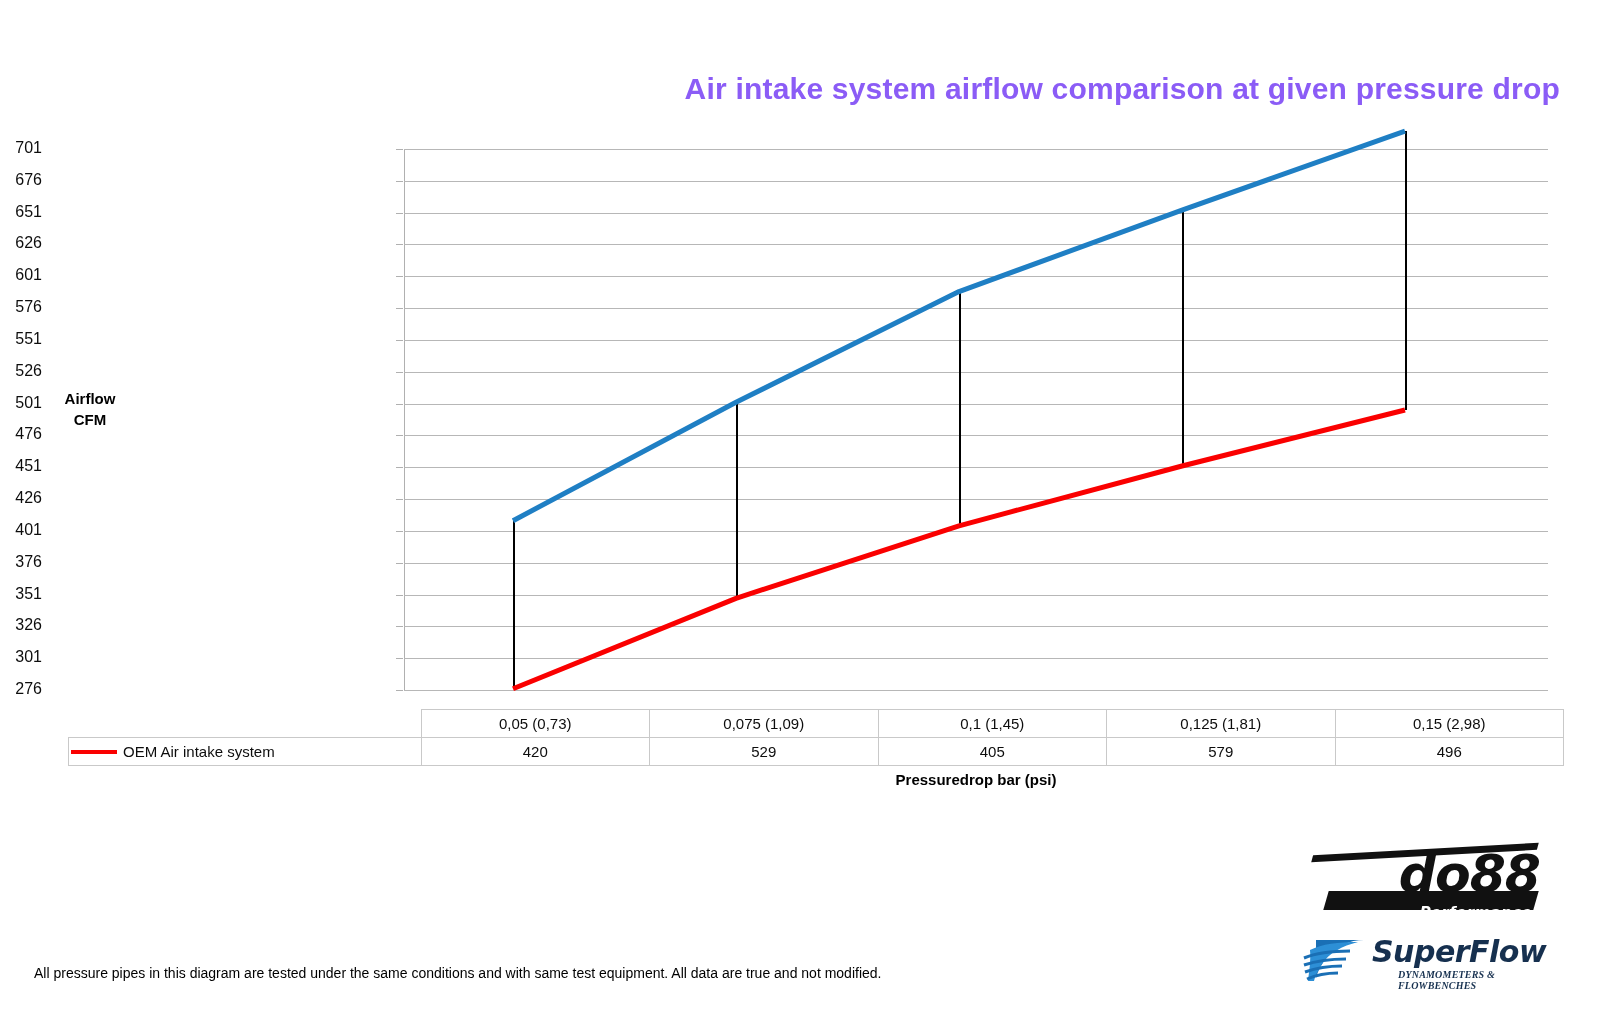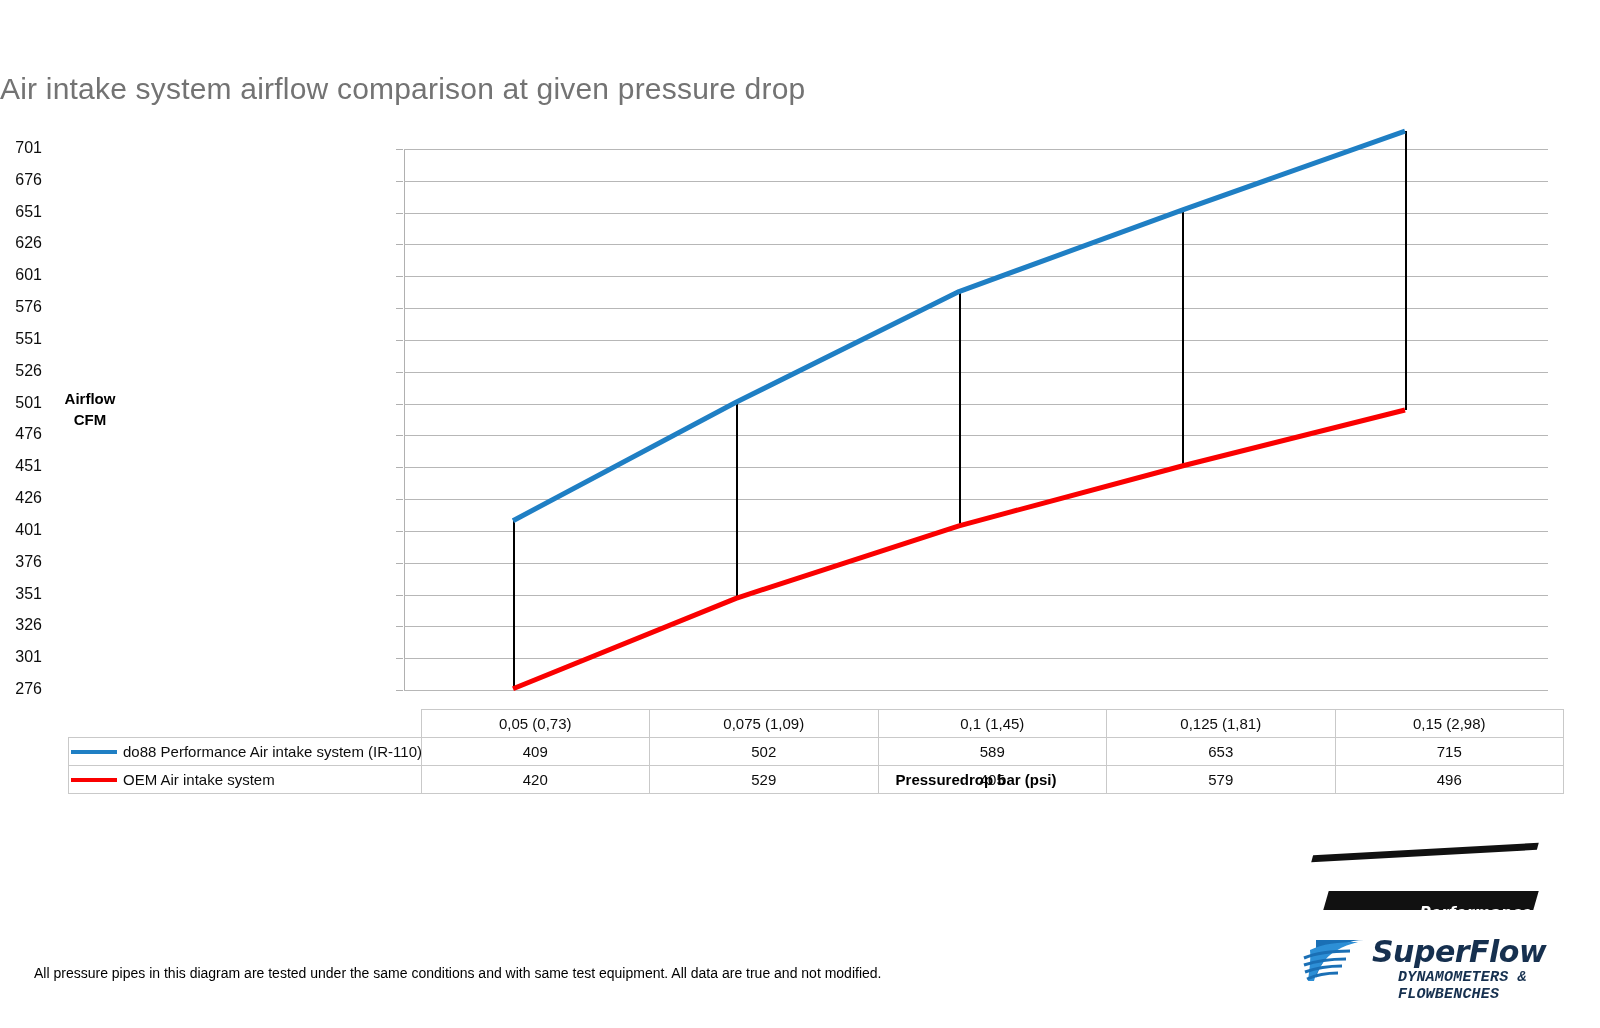--- a/index.html
+++ b/index.html
@@ -15,24 +15,24 @@
     color: #000000;
     overflow: hidden;
   }
 
   
   #chart-title {
     position: absolute;
     left: 0;
     top: 72px;
     width: 1560px;
-    text-align: left;
+    text-align: right;
     font-size: 30px;
-    font-weight: 400;
-    color: #737373;
+    font-weight: 700;
+    color: #8b5cf6;
     letter-spacing: 0.2px;
   }
 
   
   #y-axis-title {
     position: absolute;
     left: 30px;
     top: 388px;
     width: 120px;
     text-align: center;
@@ -235,22 +235,22 @@
     font-weight: bold;
     font-style: italic;
     color: #16304f;
     letter-spacing: -0.5px;
     line-height: 32px;
   }
   #sf-tag {
     position: absolute;
     left: 96px;
     top: 37px;
-    font-family: Liberation Mono, monospace;
-    font-size: 15px;
+    font-family: Liberation Serif, serif;
+    font-size: 10px;
     font-weight: bold;
     font-style: italic;
     color: #16304f;
     letter-spacing: 0.2px;
   }
 
   
   #footnote {
     position: absolute;
     left: 34px;
@@ -351,50 +351,38 @@
         <td class="legend-cell" style="border: none;"></td>
         <td class="value-cell cat-cell">0,05 (0,73)</td>
         <td class="value-cell cat-cell">0,075 (1,09)</td>
         <td class="value-cell cat-cell">0,1 (1,45)</td>
         <td class="value-cell cat-cell">0,125 (1,81)</td>
         <td class="value-cell cat-cell">0,15 (2,98)</td>
       </tr>
       <tr>
         <td class="legend-cell">
           <div class="legend-inner">
-            <span class="legend-swatch" style="background: rgb(31, 127, 196);"></span>
-            <span class="legend-label">do88 Performance Air intake system (IR-110)</span>
-          </div>
-        </td>
-        <td class="value-cell">409</td>
-        <td class="value-cell">502</td>
-        <td class="value-cell">589</td>
-        <td class="value-cell">653</td>
-        <td class="value-cell">715</td>
-      </tr>
-      <tr>
-        <td class="legend-cell">
-          <div class="legend-inner">
             <span class="legend-swatch" style="background: rgb(250, 0, 0);"></span>
             <span class="legend-label">OEM Air intake system</span>
           </div>
         </td>
         <td class="value-cell">420</td>
         <td class="value-cell">529</td>
         <td class="value-cell">405</td>
         <td class="value-cell">579</td>
         <td class="value-cell">496</td>
       </tr>
     </tbody>
 </table>
 
 <div id="x-axis-title">Pressuredrop bar (psi)</div>
 
 <div id="do88-logo">
   <div id="do88-bar-top"></div>
+  <div id="do88-word">do88</div>
   <div id="do88-perf-bar"></div>
   <div id="do88-perf-text">Performance</div>
 </div>
 
 <div id="superflow-logo">
   <svg id="sf-mark" viewBox="0 0 66 50">
     <path d="M14 6 H62 C48 6 34 12 26 22 C20 29 16 36 14 44 Z" fill="#1a6fb5"></path>
     <path d="M8 16 C20 10 36 8 56 8 C40 12 27 19 20 30 C16 36 13 42 12 47 L6 47 C7 38 9 27 8 16 Z" fill="#2d8fd6"></path>
     <path d="M2 24 C14 19 30 17 48 17" stroke="#1a6fb5" stroke-width="3" fill="none"></path>
     <path d="M2 31 C14 27 28 25 44 25" stroke="#1a6fb5" stroke-width="3" fill="none"></path>

